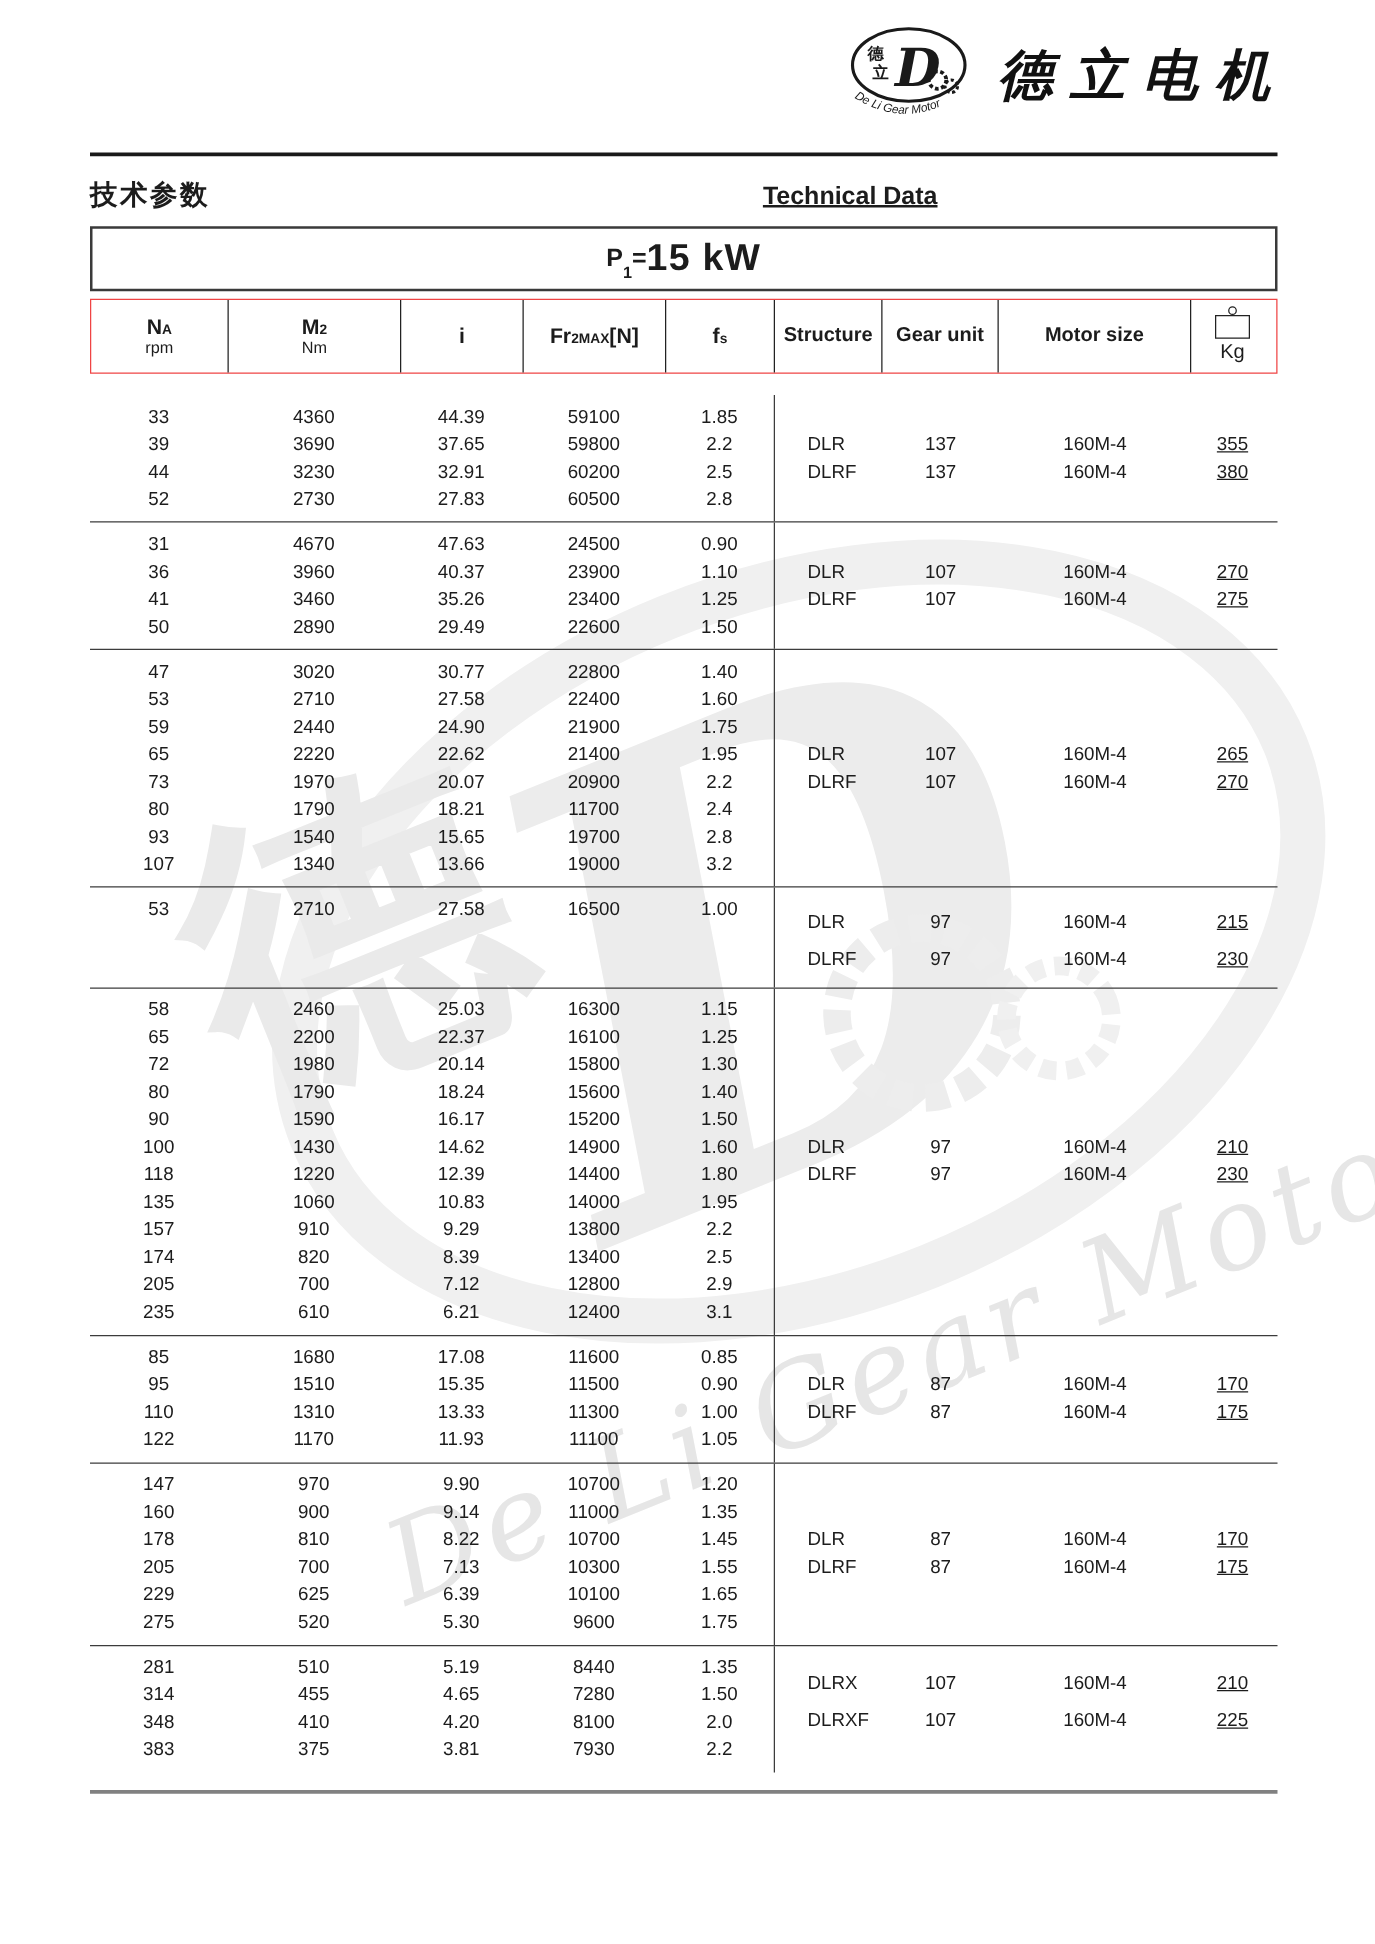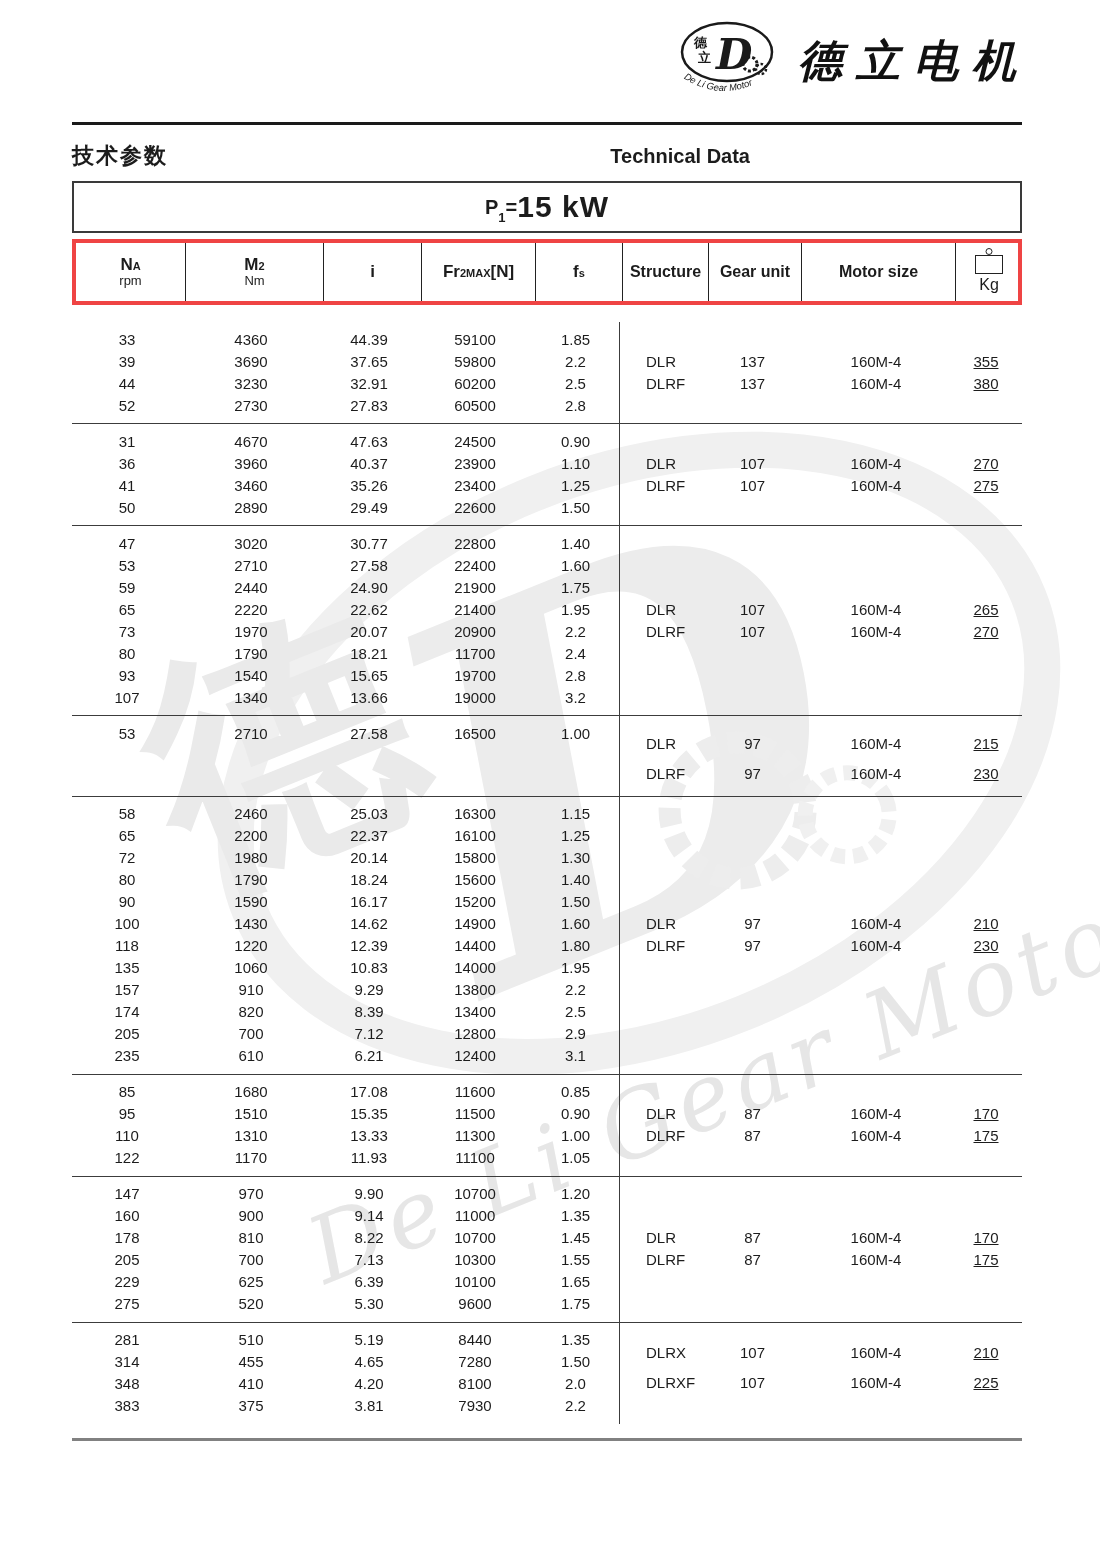--- a/index.html
+++ b/index.html
@@ -21,38 +21,38 @@
     font-family:"DejaVu Serif", serif;
     font-weight:bold;font-style:italic;
     font-size:44px;letter-spacing:14px;color:#111;
     white-space:nowrap;line-height:1;
   }
   .top-rule{height:3px;background:#1a1a1a;margin:0 78px 0 72px;}
 
   
   .section-titles{display:flex;align-items:baseline;margin:16px 78px 10px 72px;text-align:right;}
   .title-zh{font-size:22px;font-weight:bold;letter-spacing:2px;}
-  .title-en{font-size:20px;font-weight:bold;margin-left:auto;margin-right:272px;}
+  .title-en{font-size:20px;font-weight:bold;margin-left:auto;margin-right:272px;text-decoration:underline;}
 
   
   .power-box{
     margin:0 78px 0 72px;height:48px;border:2px solid #3a3a3a;
     display:flex;align-items:center;justify-content:center;
   }
   .p-main{font-size:20px;font-weight:bold;}
   .p-sub{font-size:13px;font-weight:bold;align-self:flex-end;line-height:2;}
   .p-eq{font-size:20px;font-weight:bold;}
   .p-val{font-size:30px;font-weight:bold;letter-spacing:1px;}
 
   
   .thead{
     margin:6px 78px 0 72px;
     display:grid;
     grid-template-columns:110px 138px 98px 114px 87px 86px 93px 154px 66px;
-    border:4px solid #ef4444;
+    border:1px solid #ef4444;
     height:58px;
   }
   .th{
     display:flex;flex-direction:column;align-items:center;justify-content:center;
     border-right:1.5px solid #222;line-height:1.15;
   }
   .th:last-child{border-right:none;text-align:center;}
   .h-main{font-size:17px;font-weight:bold;}
   .h-sub{font-size:11px;font-weight:bold;}
   .h-unit{font-size:13px;}

